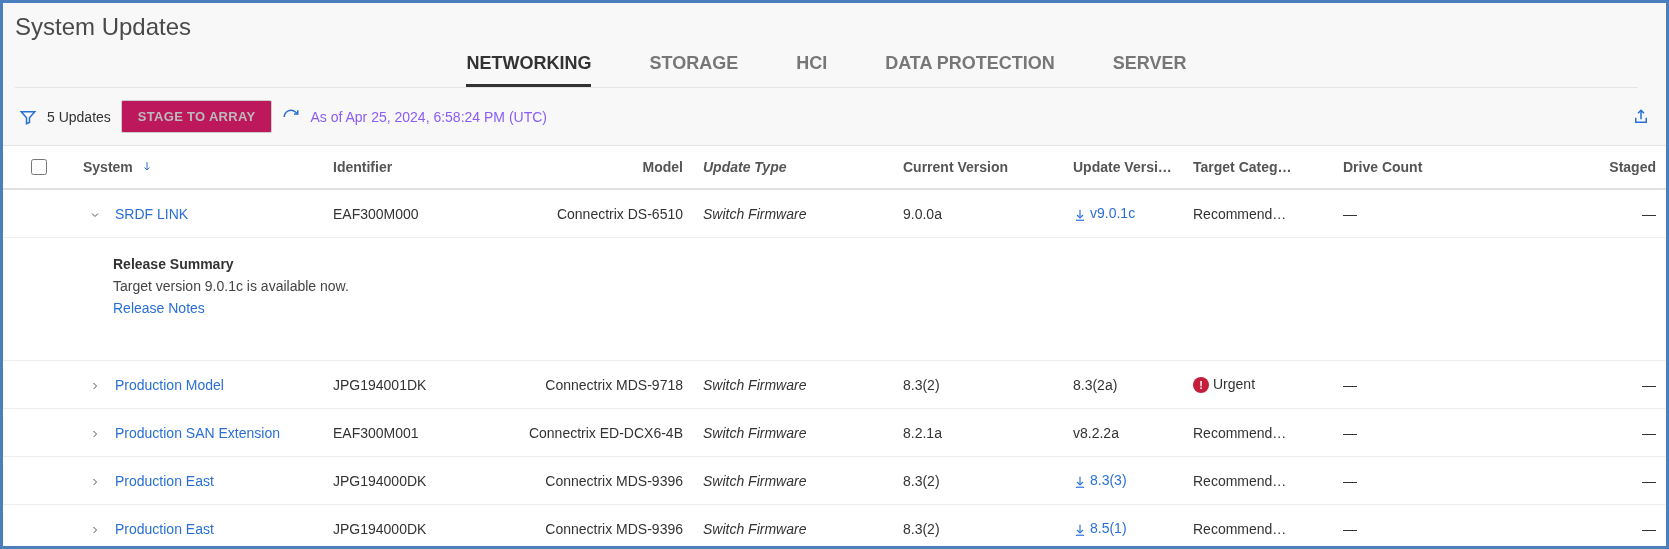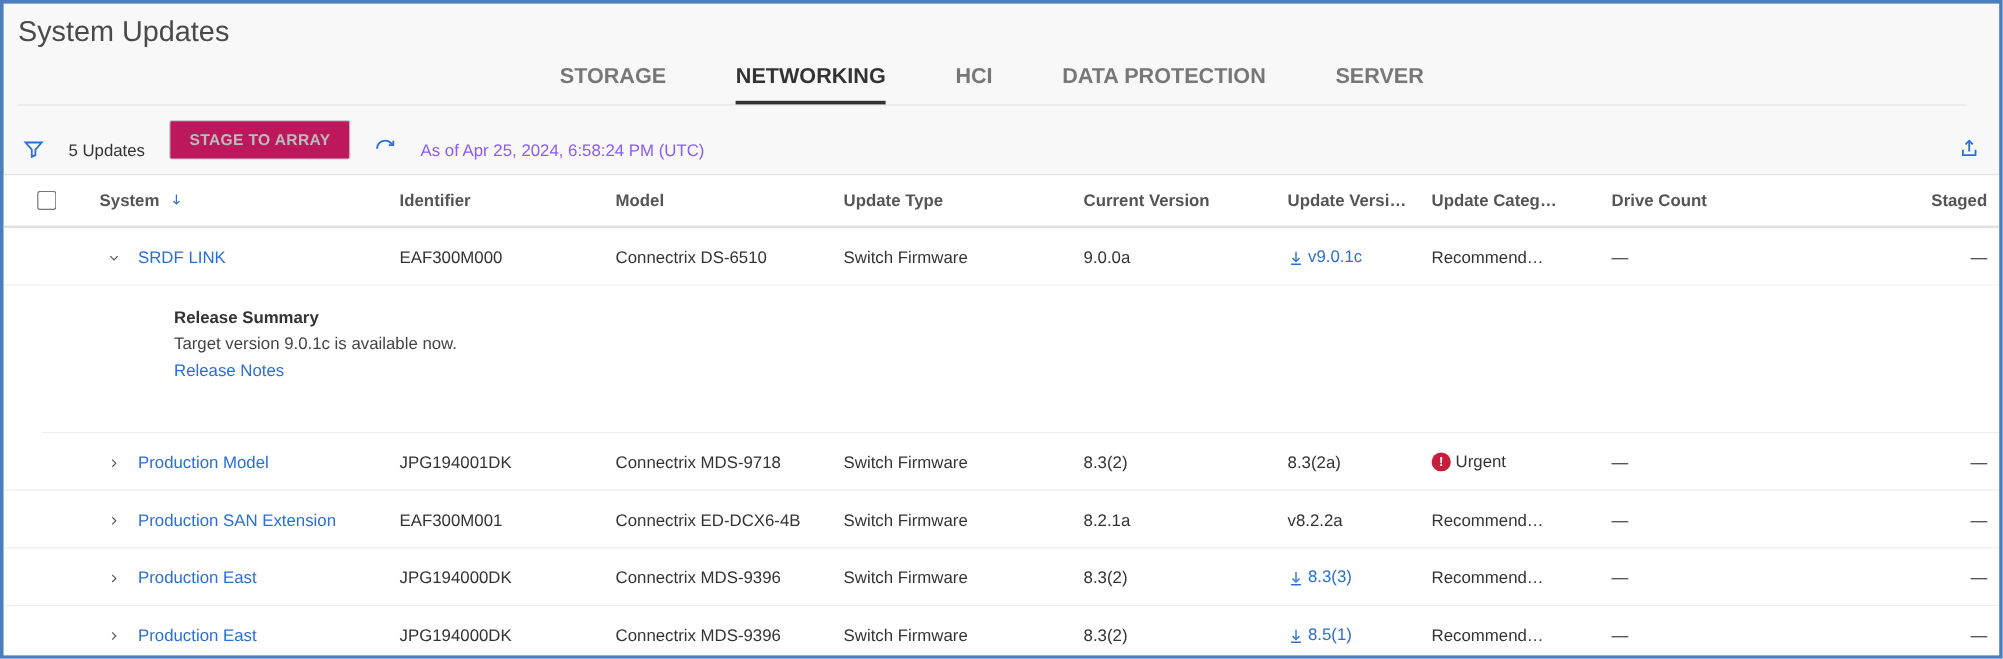--- a/index.html
+++ b/index.html
@@ -4,60 +4,60 @@
 <style>
   * { box-sizing: border-box; }
   html, body { margin:0; padding:0; font-family: "Segoe UI", Arial, Helvetica, sans-serif; font-size:14px; color:#333; background:#fff; }
   .frame { width:1669px; height:549px; border:3px solid #4a7ebd; background:#f8f8f8; position:relative; overflow:hidden; }
   .header-area { padding:10px 28px 0 12px; }
   .page-title { font-size:24px; color:#4a4a4a; font-weight:400; }
   .tabs-row { display:flex; justify-content:center; margin-top:2px; border-bottom:1px solid #e5e5e5; }
   .tabs { display:flex; gap:58px; }
   .tab { padding:10px 0; font-size:18px; color:#777; border-bottom:3px solid transparent; font-weight:600; cursor:pointer; }
   .tab.active { color:#333; border-bottom-color:#333; }
-  .toolbar { display:flex; align-items:flex-end; gap:20px; padding:12px 16px 12px 16px; }
+  .toolbar { display:flex; align-items:center; gap:10px; padding:12px 16px 12px 16px; }
   .filter-icon svg, .refresh-icon svg, .share-icon svg { display:block; }
   .stage-btn { border:1px solid #ccc; background:#be185d; color:#bbb; padding:8px 16px; font-size:13px; font-weight:600; letter-spacing:0.3px; border-radius:2px; }
   .timestamp { color:#8b5cf6; font-size:14px; }
   .spacer { flex:1; }
   .table { background:#fff; border-top:1px solid #e5e5e5; }
   .thead { display:flex; align-items:center; height:44px; border-bottom:2px solid #e0e0e0; font-weight:600; color:#555; }
   .cell { padding:0 10px; overflow:hidden; text-overflow:ellipsis; white-space:nowrap; font-size:14px; }
   .c-check { width:70px; display:flex; justify-content:center; }
   .c-system { width:250px; }
   .c-identifier { width:180px; }
-  .c-model { width:190px; }
-  .c-update-type { width:200px; }
+  .c-model { width:190px;text-align:right; }
+  .c-update-type { width:200px;font-style:italic; }
   .c-current { width:170px; }
   .c-update-ver { width:120px; }
   .c-category { width:150px; }
   .c-drive { width:150px; }
   .c-staged { flex:1; text-align:right; }
   .row { display:flex; align-items:center; height:48px; border-bottom:1px solid #eee; }
   .link { color:#2a6fd6; cursor:pointer; }
   .chev { display:inline-block; width:16px; margin:0 12px 0 4px; text-align:center; color:#555; cursor:pointer; }
   .chev svg { vertical-align:middle; }
   .dl-icon { color:#2a6fd6; vertical-align:middle; margin-right:3px; }
   .urgent-badge { display:inline-flex; align-items:center; justify-content:center; width:16px; height:16px; border-radius:50%; background:#c41e3a; color:#fff; font-size:11px; font-weight:700; margin-right:4px; vertical-align:middle; }
-  .expand-block { padding:18px 0 44px 110px; border-bottom:1px solid #eee; background:#fff;margin-left:32px; }
+  .expand-block { padding:18px 0 44px 110px; border-bottom:1px solid #eee; background:#fff; }
   .expand-title { font-weight:700; color:#333; margin-bottom:6px; }
   .expand-body { color:#444; margin-bottom:6px; }
   input[type=checkbox] { width:16px; height:16px; }
   .sort-arrow { color:#2a6fd6; margin-left:4px; }
 </style>
 </head>
 <body>
 
 <div class="frame">
   <div class="header-area">
     <div class="page-title">System Updates</div>
     <div class="tabs-row">
       <div class="tabs" id="tabs">
+          <div class="tab active">NETWORKING</div>
           <div class="tab">STORAGE</div>
-          <div class="tab active">NETWORKING</div>
           <div class="tab">HCI</div>
           <div class="tab">DATA PROTECTION</div>
           <div class="tab">SERVER</div>
         </div>
     </div>
   </div>
 
   <div class="toolbar">
     <span class="filter-icon">
       <svg width="18" height="18" viewBox="0 0 24 24" fill="none" stroke="#2a6fd6" stroke-width="2">
@@ -95,21 +95,21 @@
               <path d="M12 4v16"></path>
               <path d="M7 15l5 5 5-5"></path>
             </svg>
         </span>
       </div>
       <div class="cell c-identifier">Identifier</div>
       <div class="cell c-model">Model</div>
       <div class="cell c-update-type">Update Type</div>
       <div class="cell c-current">Current Version</div>
       <div class="cell c-update-ver">Update Version</div>
-      <div class="cell c-category">Update Categ…</div>
+      <div class="cell c-category">Target Categ…</div>
       <div class="cell c-drive">Drive Count</div>
       <div class="cell c-staged">Staged</div>
     </div>
     <div id="tbody">
         <div class="row">
           <div class="cell c-check"></div>
           <div class="cell c-system"><span class="chev"><svg width="12" height="12" viewBox="0 0 24 24" fill="none" stroke="#555" stroke-width="2">
                 <path d="M6 9l6 6 6-6"></path>
               </svg></span><span class="link">SRDF LINK</span></div>
           <div class="cell c-identifier">EAF300M000</div>

